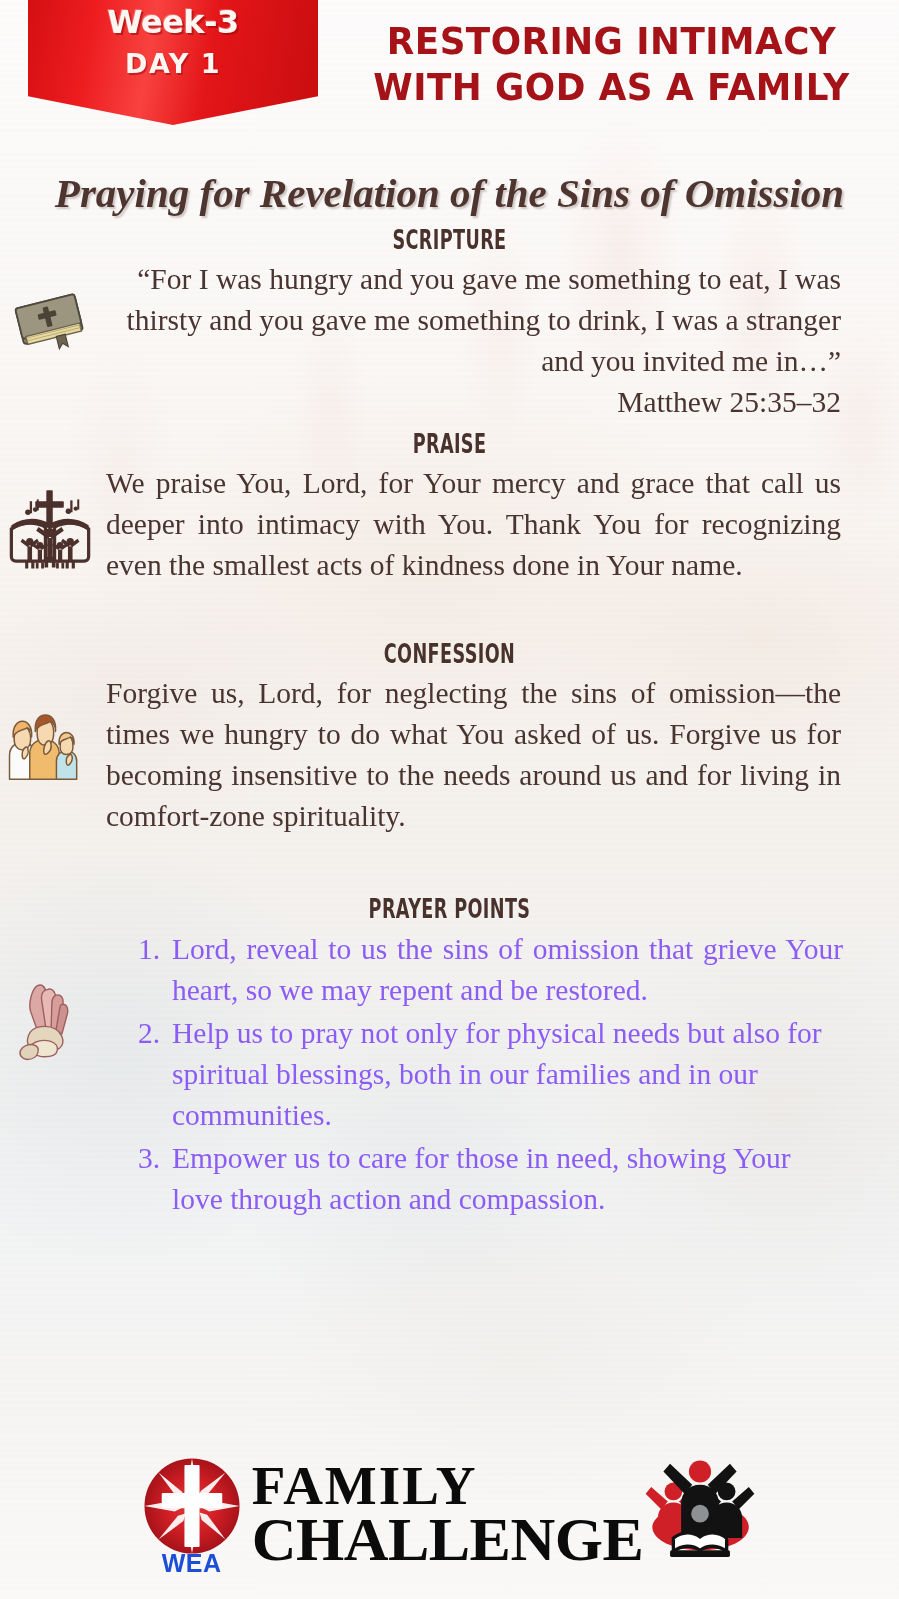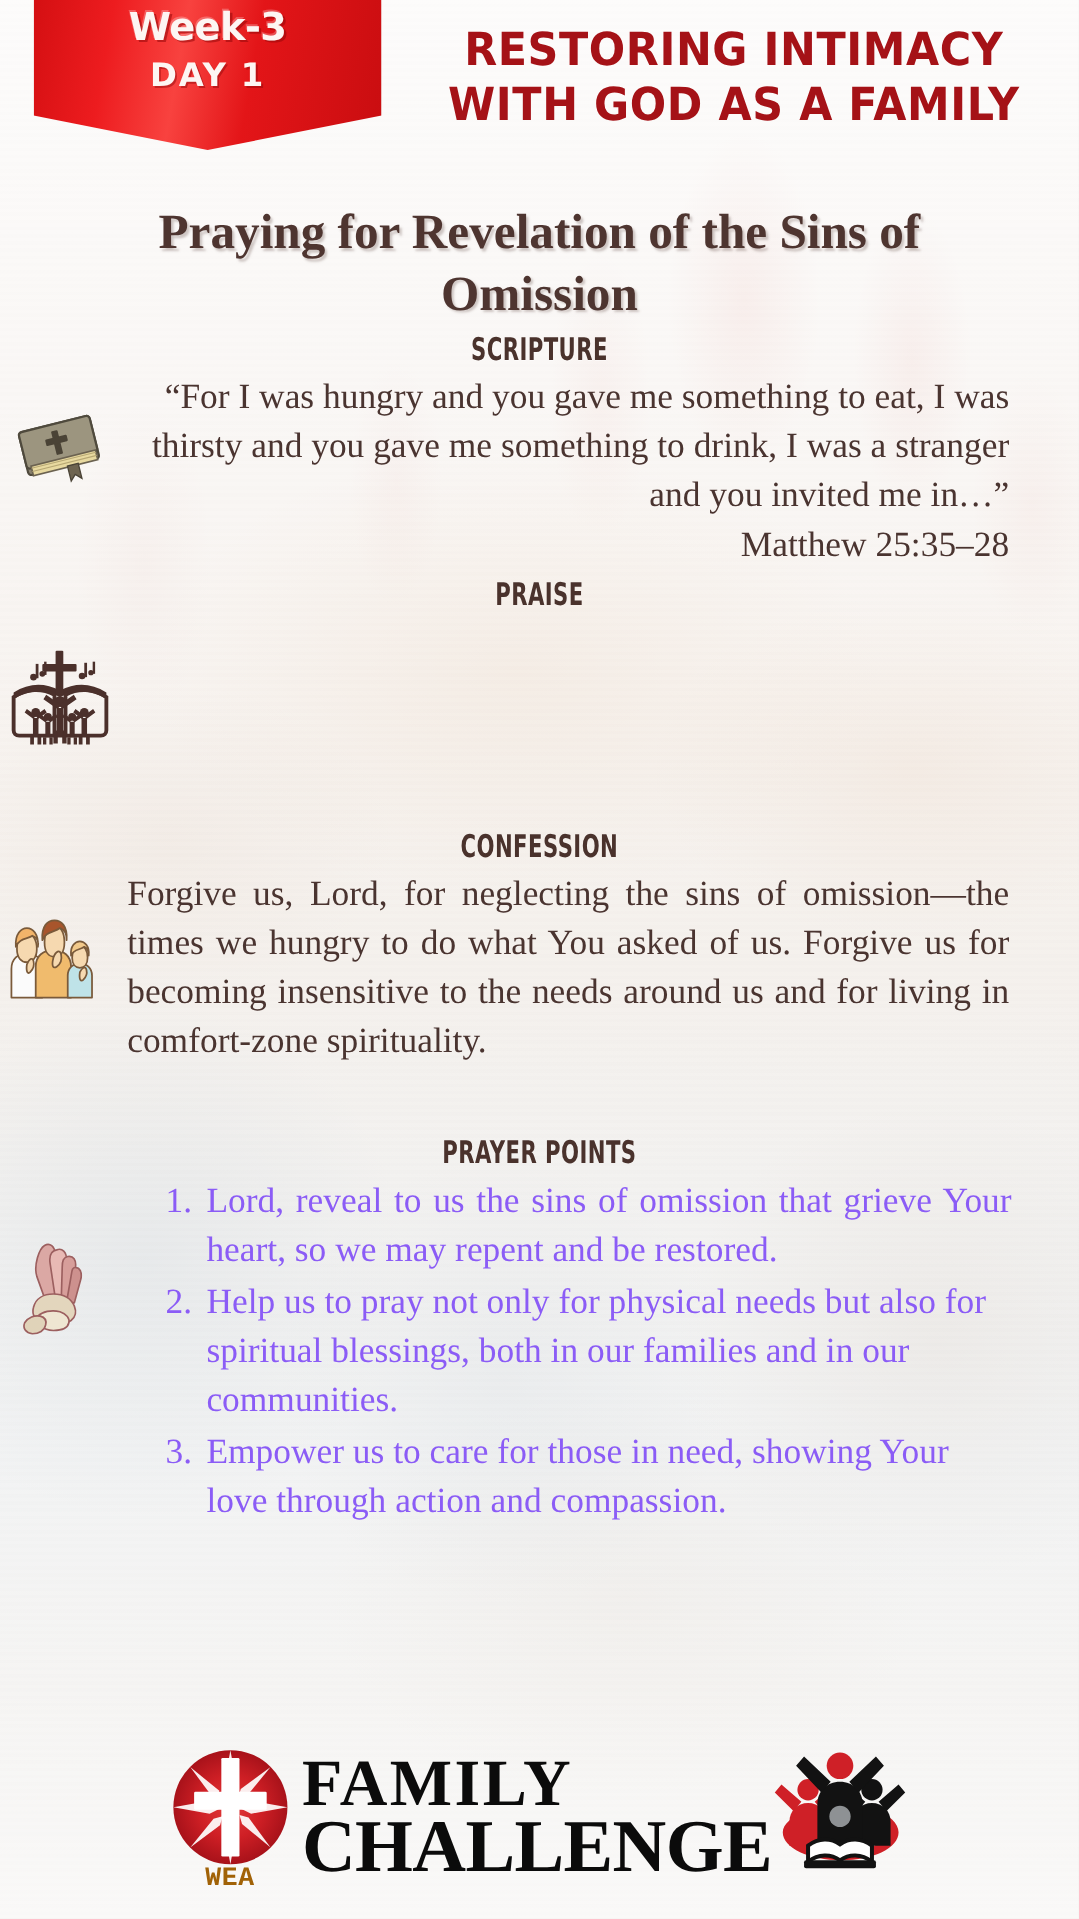--- a/index.html
+++ b/index.html
@@ -119,20 +119,21 @@
   
   .main-title {
     margin:8px auto 0;
     width:800px;
     text-align:center;
     font-family:"Liberation Serif", serif;
     font-weight:700;
     font-size:41px; line-height:1.25;
     color:#4e3530;
     text-shadow:2px 2px 2px rgba(120,100,95,.35);
+    font-style:italic;
   }
 
   
   .sec-head {
     text-align:center;
     font-family:"DejaVu Sans", sans-serif;
     font-weight:700;
     font-size:26px;
     letter-spacing:.5px;
     color:#4a322c;
@@ -190,23 +191,23 @@
   .logo-wrap {
     position:absolute; left:0; right:0; bottom:22px;
     display:flex; align-items:center; justify-content:center;
     gap:6px;
   }
   .wea { position:relative; width:108px; height:124px; flex:none; }
   .wea svg { width:108px; height:108px; display:block; }
   .wea-label {
     position:absolute; bottom:-2px; left:0; right:0;
     text-align:center;
-    font-family:Liberation Mono, monospace;
-    font-weight:700; font-size:22px;
-    color:#a16207; letter-spacing:.5px;
+    font-family:Liberation Sans, sans-serif;
+    font-weight:700; font-size:25px;
+    color:#1d4ed8; letter-spacing:.5px;
   }
   .logo-words {
     font-family:"Liberation Serif", serif;
     font-weight:700;
     color:#0b0b0b;
     line-height:.93;
     letter-spacing:-.5px;
   }
   .logo-words .l1 { font-size:55px; display:block; letter-spacing:2px; }
   .logo-words .l2 { font-size:62px; display:block; }
@@ -247,21 +248,21 @@
           <path d="M20 64h60M20 67h60" stroke="#b8a874" stroke-width="1"></path>
           <g fill="#4a4336">
             <rect x="45" y="36" width="6" height="22" rx="1"></rect>
             <rect x="38" y="42" width="20" height="6" rx="1"></rect>
           </g>
           <path d="M52 70v14l5-5 5 5V70z" fill="#6e6450" stroke="#4a4336" stroke-width="1.2"></path>
         </g>
       </svg>
     </div>
     <div class="body-text left">“For I was hungry and you gave me something to eat, I was thirsty and you gave me something to drink, I was a stranger and you invited me in…”</div>
-    <div class="body-text left">Matthew 25:35–28</div>
+    <div class="body-text left">Matthew 25:35–32</div>
   </div>
 
   <div class="sec-head">PRAISE</div>
   <div class="block" style="min-height:170px;">
     <div class="icon-slot" style="top:18px;">
       <svg viewBox="0 0 100 100" aria-hidden="true">
         <g fill="#4b302b">
           <path d="M8 48c14-9 28-9 42-2 14-7 28-7 42 2v6c-14-9-28-9-42-2-14-7-28-7-42 2z"></path>
           <path d="M8 52v30c0 3 2 5 5 5h74c3 0 5-2 5-5V52c-12-8-26-8-37-2v34h-10V50C34 44 20 44 8 52z" fill="none" stroke="#4b302b" stroke-width="3.5"></path>
           <rect x="46" y="10" width="7" height="40" rx="1"></rect>
@@ -300,20 +301,21 @@
           </g>
           <g>
             <circle cx="72" cy="66" r="4"></circle>
               <path d="M69.5 71h5v17h-5z"></path>
             <path d="M70 72l-8-6 2-3.2 8 6zM74 72l8-6-2-3.2-8 6z"></path>
             <path d="M67 88h3.4v7H67zM73.6 88H77v7h-3.4z"></path>
           </g>
         </g>
       </svg>
     </div>
+    <div class="body-text justify">We praise You, Lord, for Your mercy and grace that call us deeper into intimacy with You. Thank You for recognizing even the smallest acts of kindness done in Your name.</div>
   </div>
 
   <div class="sec-head">CONFESSION</div>
   <div class="block" style="min-height:215px;">
     <div class="icon-slot" style="top:18px;">
       <svg viewBox="0 0 100 100" aria-hidden="true">
         <g stroke="#7a5a3a" stroke-width="1.6" stroke-linejoin="round">
 
           <path d="M6 96V70c0-9 6-14 14-14s14 5 14 14v26z" fill="#fbfbfb"></path>
           <path d="M11 52c0-9 4-14 9-14s9 5 9 14c0 8-4 12-9 12s-9-4-9-12z" fill="#f6d9b0"></path>

